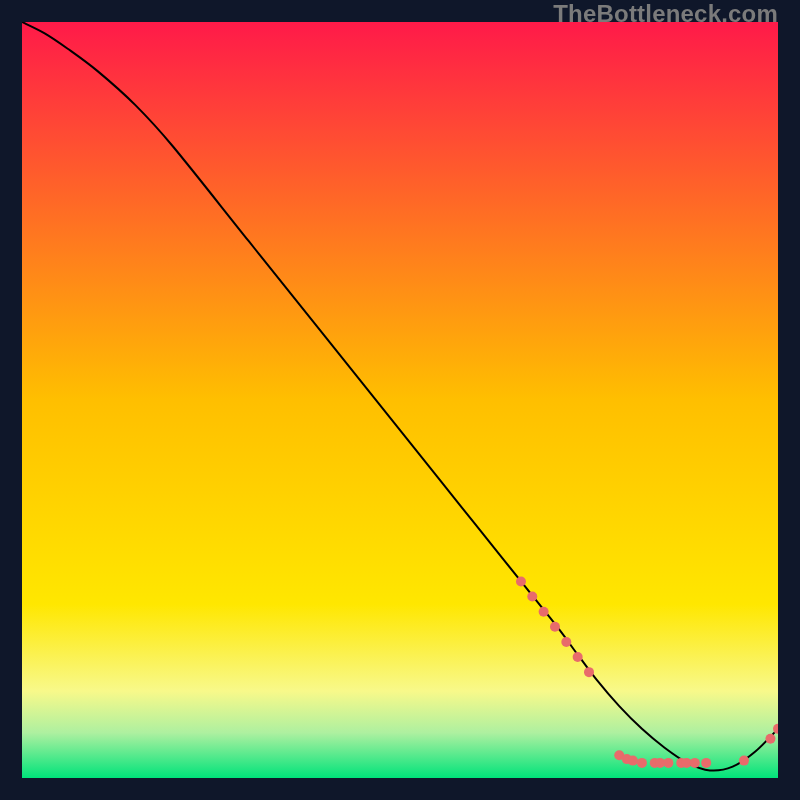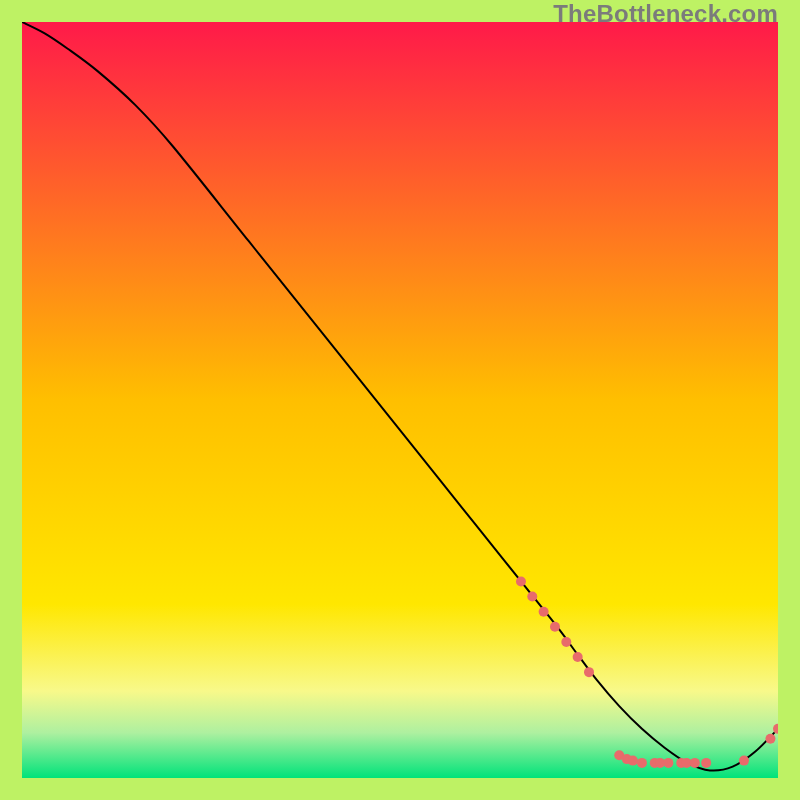--- a/index.html
+++ b/index.html
@@ -7,21 +7,21 @@
     padding: 0;
     width: 800px;
     height: 800px;
     background: #000;
     overflow: hidden;
   }
   .stage {
     position: relative;
     width: 800px;
     height: 800px;
-    background: #bef264;
+    background: #0f172a;
   }
   .plot {
     position: absolute;
     left: 22px;
     top: 22px;
     width: 756px;
     height: 756px;
   }
   .watermark {
     position: absolute;

